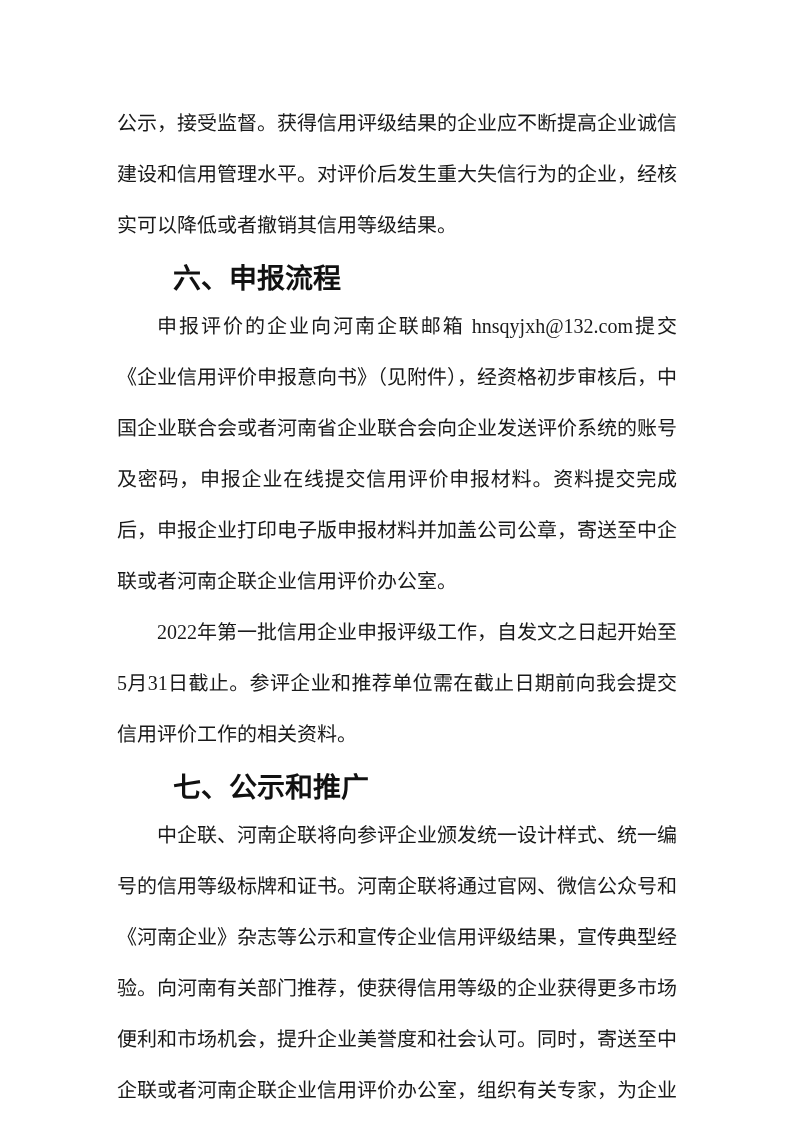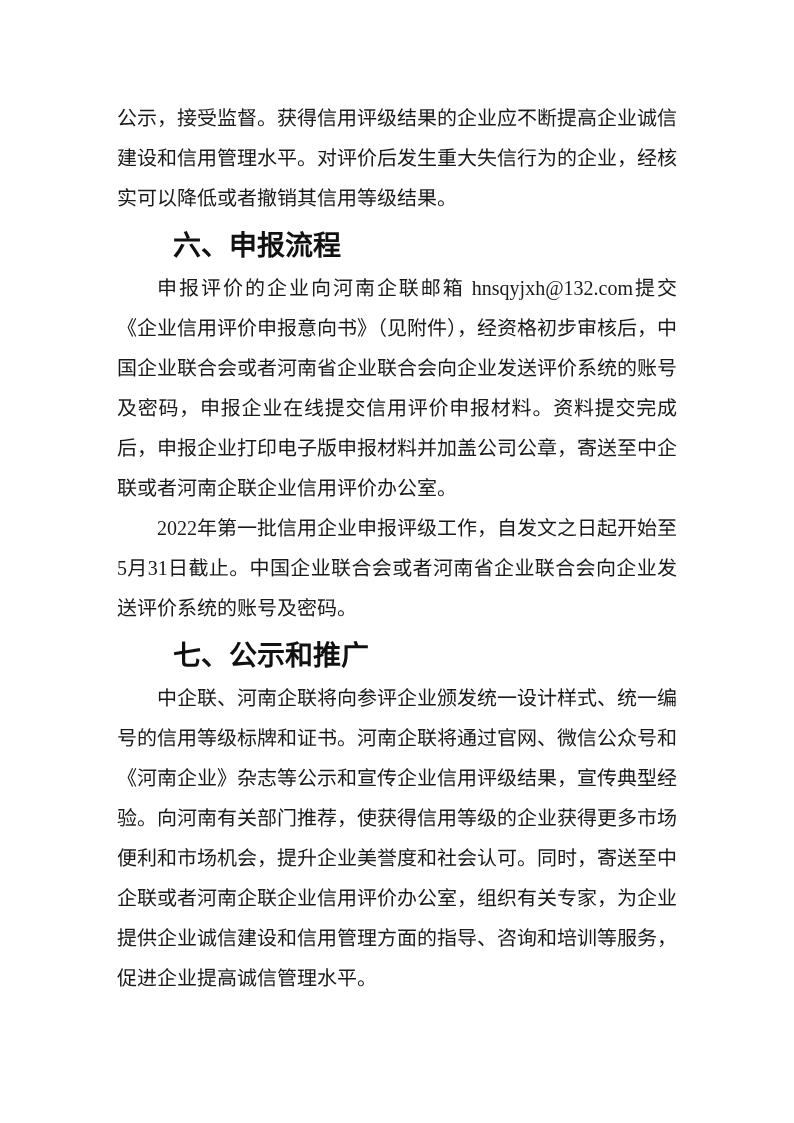--- a/index.html
+++ b/index.html
@@ -21,21 +21,21 @@
     padding: 98px 117px 0 117px;
   }
   .doc {
     width: 560px;
     color: #191919;
   }
   .body-para {
     margin: 0;
     font-family: "Liberation Serif", "DejaVu Serif", serif;
     font-size: 20px;
-    line-height: 40px;
+    line-height: 51px;
     font-weight: 400;
     text-align: justify;
     text-justify: inter-ideograph;
     color: #191919;
     word-break: break-all;
   }
   .body-para.indent {
     text-indent: 2em;
   }
   .section-heading {
@@ -53,20 +53,20 @@
 
 <div class="page">
   <div class="doc">
 
     <p class="body-para">公示，接受监督。获得信用评级结果的企业应不断提高企业诚信建设和信用管理水平。对评价后发生重大失信行为的企业，经核实可以降低或者撤销其信用等级结果。</p>
 
     <h2 class="section-heading">六、申报流程</h2>
 
     <p class="body-para indent">申报评价的企业向河南企联邮箱 hnsqyjxh@132.com提交《企业信用评价申报意向书》（见附件），经资格初步审核后，中国企业联合会或者河南省企业联合会向企业发送评价系统的账号及密码，申报企业在线提交信用评价申报材料。资料提交完成后，申报企业打印电子版申报材料并加盖公司公章，寄送至中企联或者河南企联企业信用评价办公室。</p>
 
-    <p class="body-para indent">2022年第一批信用企业申报评级工作，自发文之日起开始至5月31日截止。中国企业联合会或者河南省企业联合会向企业发送评价系统的账号及密码。</p>
+    <p class="body-para indent">2022年第一批信用企业申报评级工作，自发文之日起开始至5月31日截止。参评企业和推荐单位需在截止日期前向我会提交信用评价工作的相关资料。</p>
 
     <h2 class="section-heading">七、公示和推广</h2>
 
     <p class="body-para indent">中企联、河南企联将向参评企业颁发统一设计样式、统一编号的信用等级标牌和证书。河南企联将通过官网、微信公众号和《河南企业》杂志等公示和宣传企业信用评级结果，宣传典型经验。向河南有关部门推荐，使获得信用等级的企业获得更多市场便利和市场机会，提升企业美誉度和社会认可。同时，寄送至中企联或者河南企联企业信用评价办公室，组织有关专家，为企业提供企业诚信建设和信用管理方面的指导、咨询和培训等服务，促进企业提高诚信管理水平。</p>
 
   </div>
 </div>
 
 </body></html>

